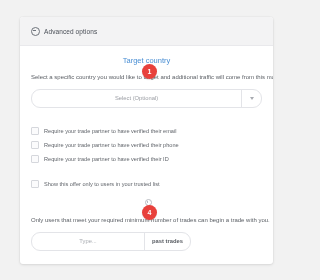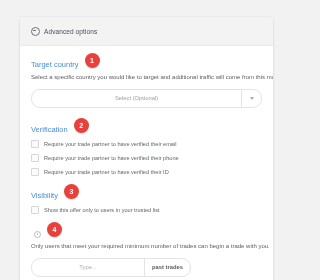--- a/index.html
+++ b/index.html
@@ -59,23 +59,24 @@
   }
 
   .card-body {
     padding: 10px 11px 13px 11px;
   }
 
   .section { margin-bottom: 0; }
 
   .section-head {
     display: flex;
-    align-items: flex-end;
+    align-items: center;
     position: relative;
     height: 13px;
+    flex-direction: column;
   }
   .section-title {
     font-size: 7.5px;
     color: #4a8fd4;
     font-weight: normal;
     white-space: nowrap;
   }
   .info-icon {
     width: 5px;
     height: 5px;
@@ -226,45 +227,37 @@
         <span class="select-value">Select (Optional)</span>
         <span class="select-caret">
           <span class="caret"></span>
         </span>
       </div>
     </div>
 
     <div class="gap-lg"></div>
 
     <div class="section">
-      <div class="section-head">
-        <span class="section-title">Verification</span>
-        <span class="badge">2</span>
-      </div>
       <div class="checkbox-row">
         <span class="checkbox"></span>
         <span class="checkbox-label">Require your trade partner to have verified their email</span>
       </div>
       <div class="checkbox-row">
         <span class="checkbox"></span>
         <span class="checkbox-label">Require your trade partner to have verified their phone</span>
       </div>
       <div class="checkbox-row">
         <span class="checkbox"></span>
         <span class="checkbox-label">Require your trade partner to have verified their ID</span>
       </div>
     </div>
 
     <div class="gap-md"></div>
 
     <div class="section">
-      <div class="section-head">
-        <span class="section-title">Visibility</span>
-        <span class="badge">3</span>
-      </div>
       <div class="checkbox-row">
         <span class="checkbox"></span>
         <span class="checkbox-label">Show this offer only to users in your trusted list</span>
       </div>
     </div>
 
     <div class="gap-md"></div>
 
     <div class="section">
       <div class="section-head">

